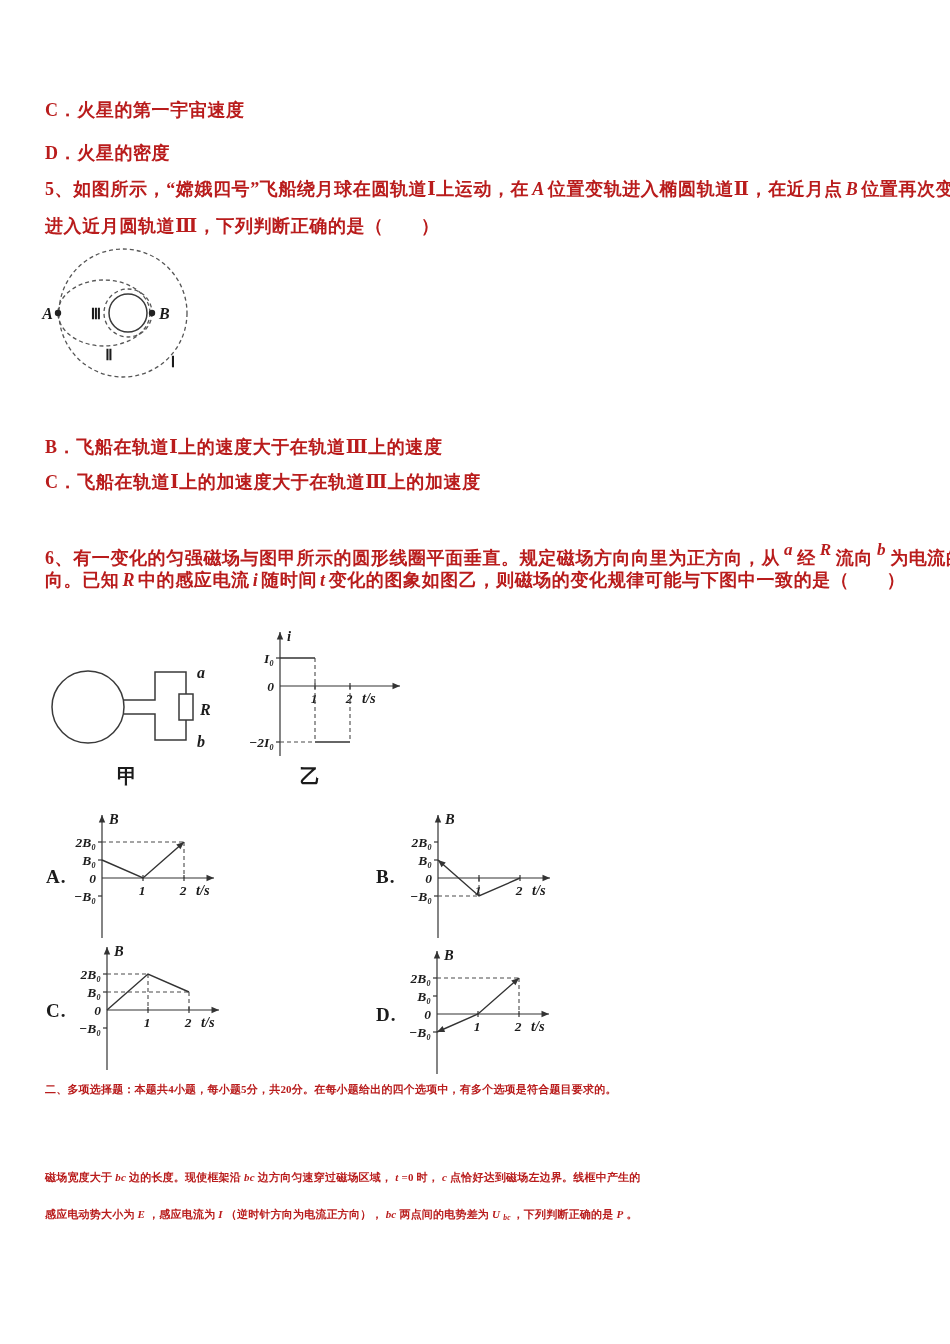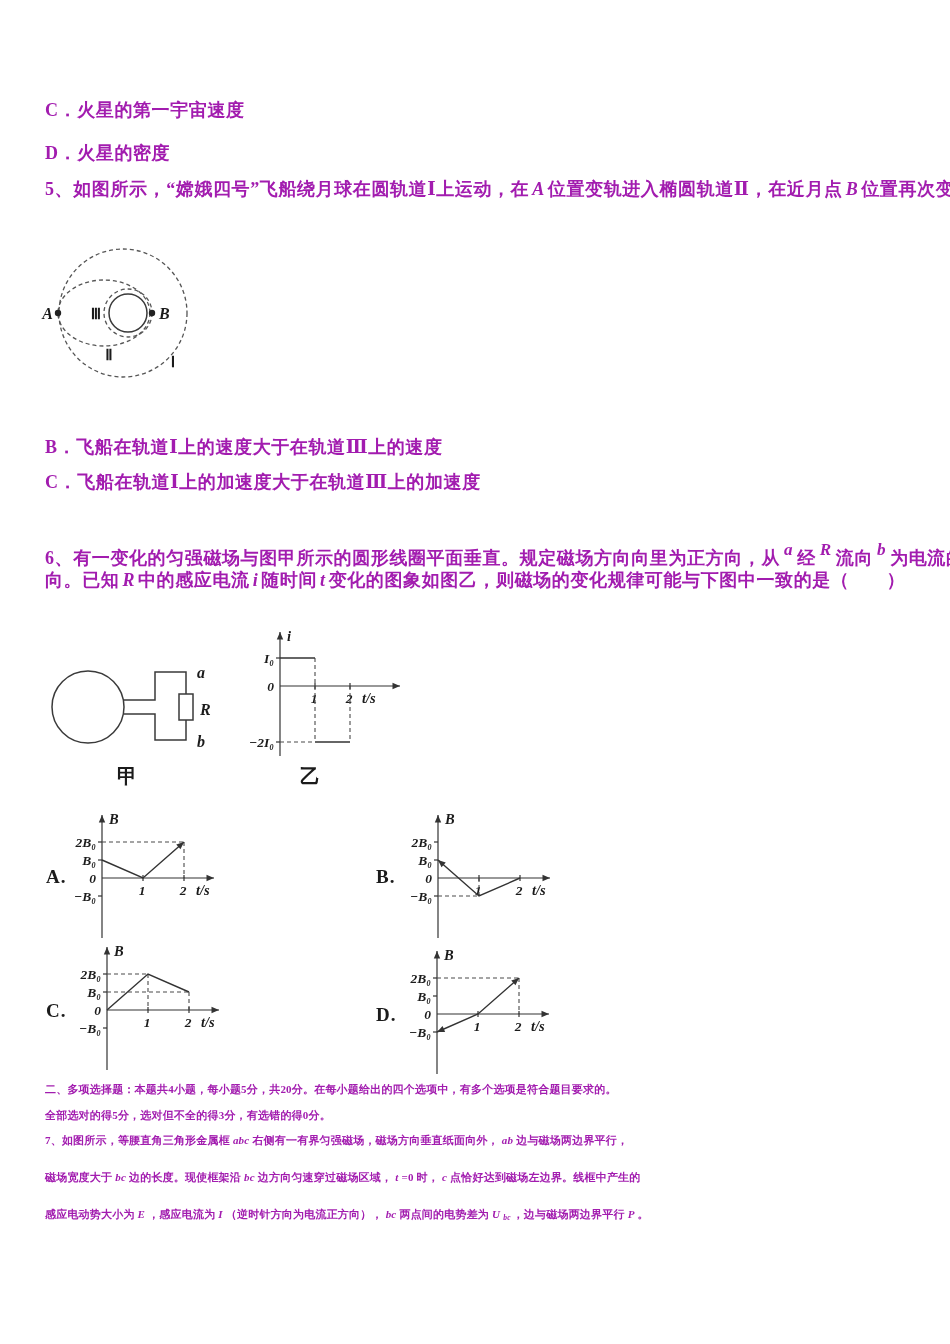--- a/index.html
+++ b/index.html
@@ -1,20 +1,20 @@
 <!DOCTYPE html>
 <html><head>
 <meta charset="utf-8">
 <style>
   html,body{margin:0;padding:0;background:#e8e8e8;}
   .page{position:relative;width:950px;height:1344px;background:#ffffff;overflow:hidden;
         font-family:"Liberation Serif","DejaVu Serif",serif;color:#1b1b1b;}
   .abs{position:absolute;}
   .tline{position:absolute;white-space:nowrap;font-size:18px;letter-spacing:0.6px;
-         font-weight:600;color:#a21caf;}
+         font-weight:600;color:#b91c1c;}
   .tline.small{font-size:11px;letter-spacing:0.2px;}
   .seg-i{font-style:italic;font-family:"Liberation Serif",serif;margin:0 3px;font-weight:600;}
   .seg-sup{font-style:italic;position:relative;top:-0.55em;margin:0 4px;font-size:0.95em;font-weight:600;}
   .seg-sub{font-style:italic;font-size:0.68em;vertical-align:-0.25em;margin-right:2px;font-weight:600;}
   .cap{position:absolute;font-size:20px;font-weight:600;}
   .optlab{position:absolute;font-size:19px;font-weight:700;letter-spacing:1px;}
   
   .dash2{fill:none;stroke:#555;stroke-width:1.3;stroke-dasharray:4 3;}
   .solid2{fill:none;stroke:#3a3a3a;stroke-width:1.5;}
   .dotfill{fill:#222;stroke:none;}
@@ -30,20 +30,21 @@
 </style>
 </head>
 <body>
 
 <div class="page">
 
   <div class="tline" style="left:45px;top:98px"><span>C．火星的第一宇宙速度</span></div>
   <div class="tline" style="left:45px;top:141px"><span>D．火星的密度</span></div>
 
   <div class="tline" style="left:45px;top:177px"><span>5、如图所示，“嫦娥四号”飞船绕月球在圆轨道Ⅰ上运动，在</span><span class="seg-i">A</span><span>位置变轨进入椭圆轨道Ⅱ，在近月点</span><span class="seg-i">B</span><span>位置再次变轨</span></div>
+  <div class="tline" style="left:45px;top:214px"><span>进入近月圆轨道Ⅲ，下列判断正确的是（　　）</span></div>
 
   <svg class="abs" style="left:35px;top:243px" width="175" height="150">
     <circle cx="88" cy="70" r="64" class="dash2"></circle>
     <ellipse cx="69" cy="70" rx="46" ry="33" class="dash2"></ellipse>
     <circle cx="93" cy="70" r="24" class="dash2"></circle>
     <circle cx="93" cy="70" r="19" class="solid2"></circle>
     <circle cx="23" cy="70" r="3.2" class="dotfill"></circle>
     <circle cx="117" cy="70" r="3.2" class="dotfill"></circle>
     <text x="18" y="76" text-anchor="end" class="figtext">A</text>
     <text x="124" y="76" text-anchor="start" class="figtext">B</text>
@@ -190,19 +191,17 @@
         <text x="65" y="12" class="axlabel">B</text>
         <text x="152" y="83" class="axlabel">t/s</text>
         <polyline points="58,30 140,30" class="dash"></polyline>
         <polyline points="140,30 140,66" class="dash"></polyline>
         <polyline points="58,84 99,66 140,30" class="curve"></polyline>
         <polygon points="140,30 136.47556206640937,37.353117519274896 132.25283455783276,32.54390007895153" class="arrowhead"></polygon>
         <polygon points="58,84 63.580962027922,78.05501363812391 66.15369842494727,83.91513543134812" class="arrowhead"></polygon>
       </svg></div>
 
   <div class="tline small" style="left:45px;top:1082px"><span>二、多项选择题：本题共4小题，每小题5分，共20分。在每小题给出的四个选项中，有多个选项是符合题目要求的。</span></div>
-  <div class="tline small" style="left:45px;top:1108px"><span>全部选对的得5分，选对但不全的得3分，有选错的得0分。</span></div>
-
-  <div class="tline small" style="left:45px;top:1133px"><span>7、如图所示，等腰直角三角形金属框</span><span class="seg-i">abc</span><span>右侧有一有界匀强磁场，磁场方向垂直纸面向外，</span><span class="seg-i">ab</span><span>边与磁场两边界平行，</span></div>
+
   <div class="tline small" style="left:45px;top:1170px"><span>磁场宽度大于</span><span class="seg-i">bc</span><span>边的长度。现使框架沿</span><span class="seg-i">bc</span><span>边方向匀速穿过磁场区域，</span><span class="seg-i">t</span><span>=0 时，</span><span class="seg-i">c</span><span>点恰好达到磁场左边界。线框中产生的</span></div>
-  <div class="tline small" style="left:45px;top:1207px"><span>感应电动势大小为</span><span class="seg-i">E</span><span>，感应电流为</span><span class="seg-i">I</span><span>（逆时针方向为电流正方向），</span><span class="seg-i">bc</span><span>两点间的电势差为</span><span class="seg-i">U</span><span class="seg-sub">bc</span><span>，边与磁场两边界平行</span><span class="seg-i">P</span><span>。</span></div>
+  <div class="tline small" style="left:45px;top:1207px"><span>感应电动势大小为</span><span class="seg-i">E</span><span>，感应电流为</span><span class="seg-i">I</span><span>（逆时针方向为电流正方向），</span><span class="seg-i">bc</span><span>两点间的电势差为</span><span class="seg-i">U</span><span class="seg-sub">bc</span><span>，下列判断正确的是</span><span class="seg-i">P</span><span>。</span></div>
 
 </div>
 
 </body></html>

